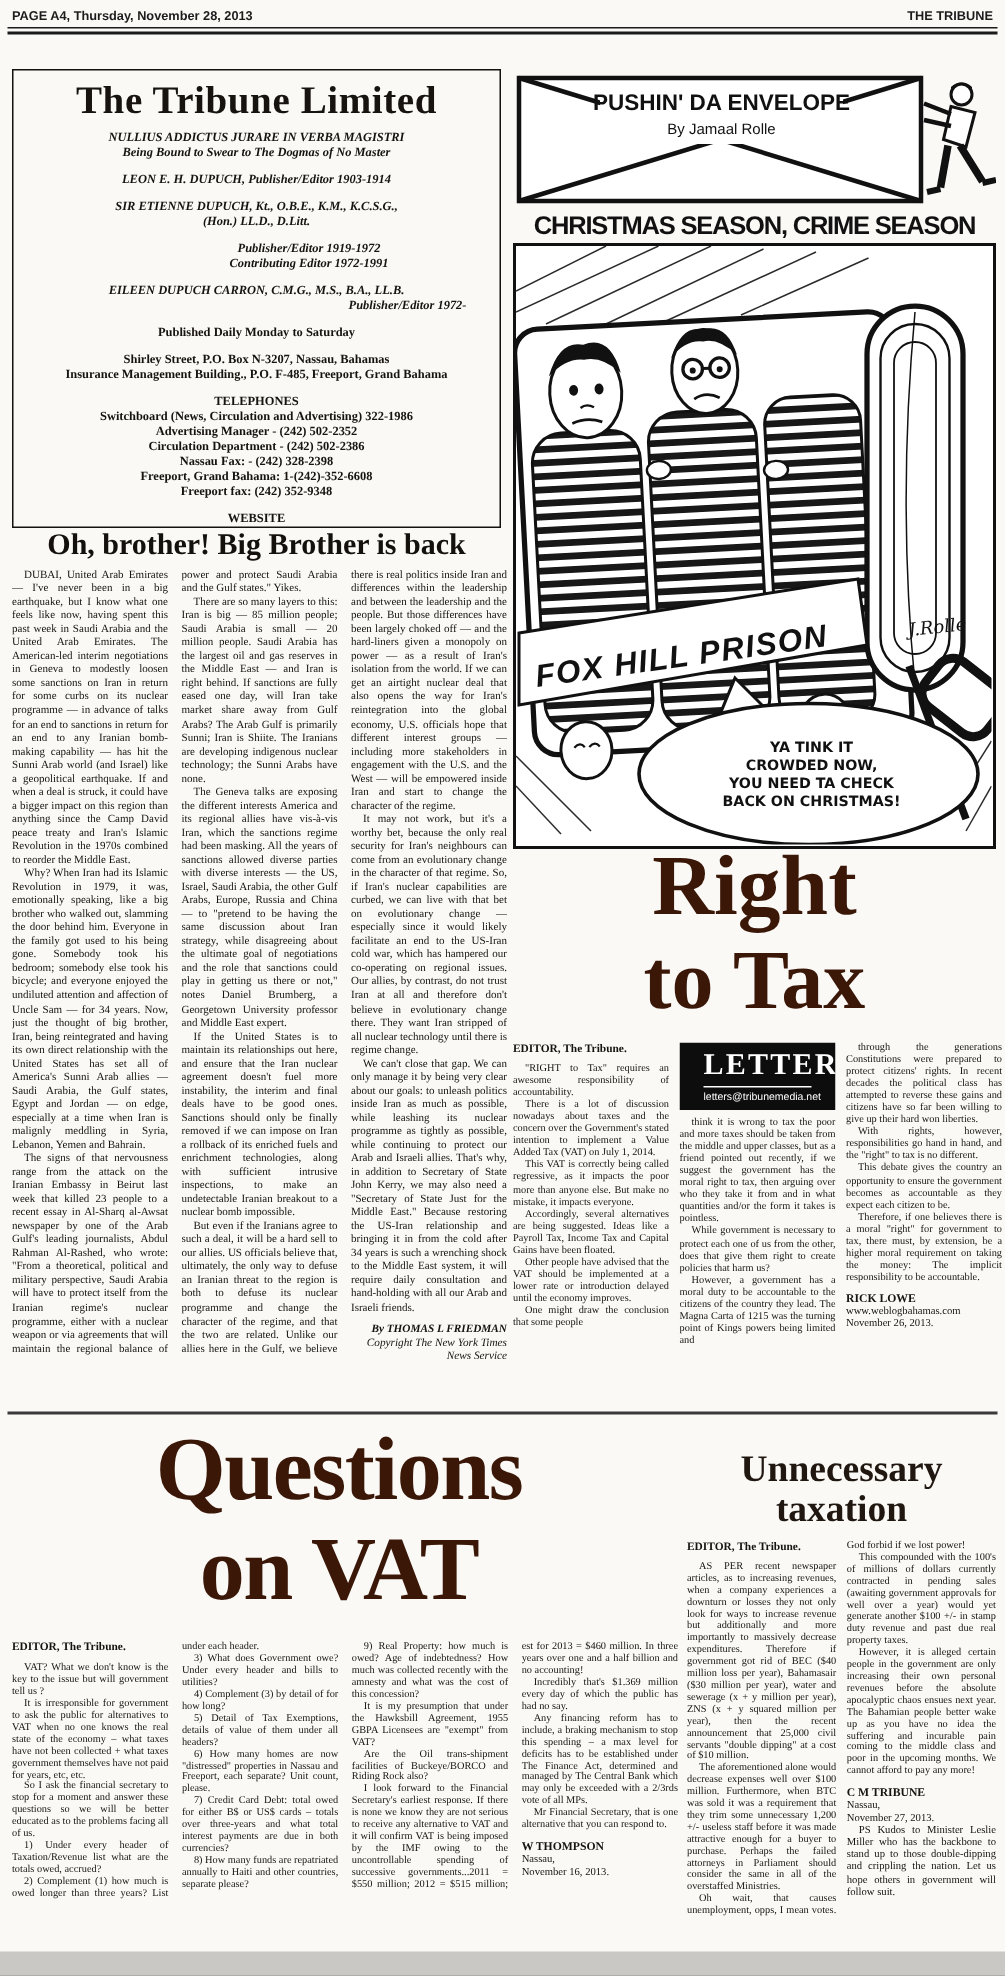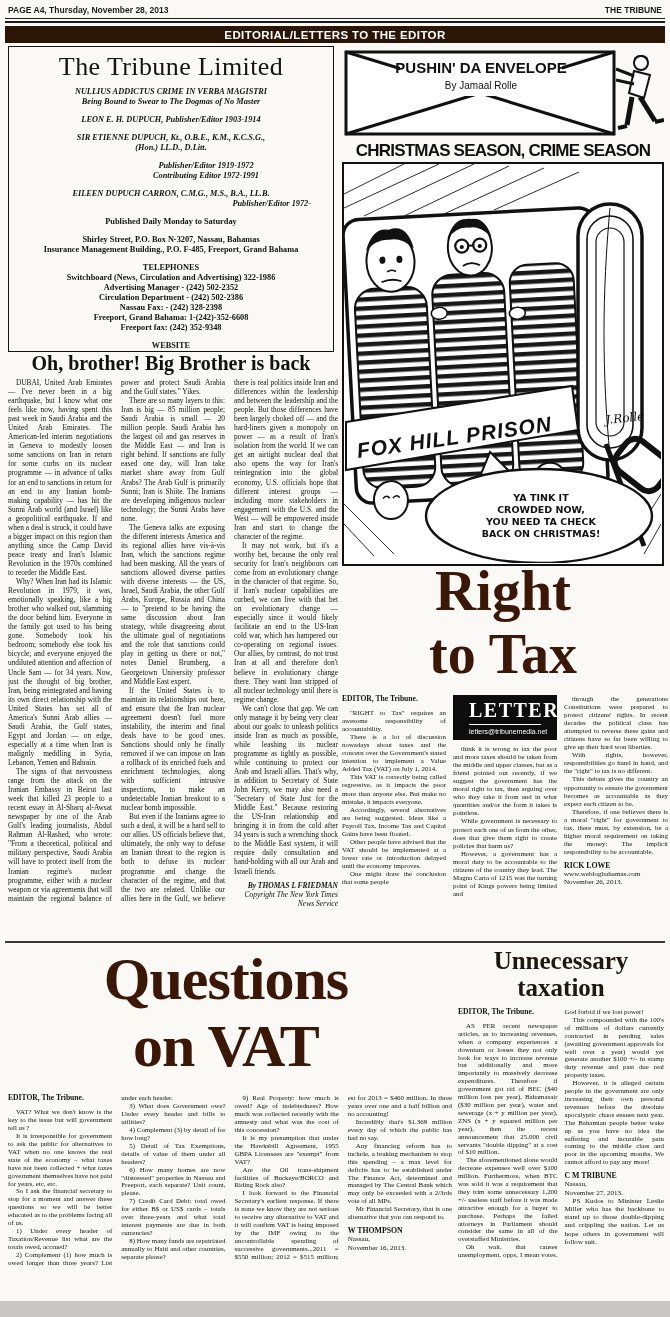--- a/index.html
+++ b/index.html
@@ -13,21 +13,21 @@
     justify-content:space-between; font-family:"Liberation Sans",sans-serif;
     font-size:8.5px; font-weight:bold; color:#1c1c1c; }
   .rule-thin  { position:absolute; top:18px; left:5px; right:5px; height:1px;  background:#1a1a1a; }
   .rule-thick { position:absolute; top:20.5px; left:5px; right:5px; height:2.5px; background:#1a1a1a; }
   .banner { position:absolute; top:26px; left:5px; right:5px; height:17px; background:#2a1507;
     color:#ffffff; font-family:"Liberation Sans",sans-serif; font-weight:bold; font-size:11.5px;
     display:flex; align-items:center; justify-content:center; letter-spacing:0.4px; }
   
   .masthead { position:absolute; top:46px; left:8px; width:326px; height:306px;
     border:1.5px solid #15110c; box-sizing:border-box; text-align:center; padding-top:5px; overflow:hidden; }
-  .masthead .title { font-size:26px; font-weight:normal; letter-spacing:0.4px; margin-bottom:5px; }
+  .masthead .title { font-size:26px; font-weight:bold; letter-spacing:0.4px; margin-bottom:5px; }
   .m-line { font-size:8.3px; line-height:10px; font-weight:bold; margin:0; }
   .m-it { font-style:italic; }
   .m-gap { height:8px; }
   .m-shift { padding-left:70px; }
   .m-right { text-align:right; padding-right:22px; }
   
   .cartoon-strip { position:absolute; top:46px; left:342px; width:322px; height:94px; }
   .xmas-head { position:absolute; top:141px; left:342px; width:322px; text-align:center;
     font-family:"Liberation Sans",sans-serif; font-weight:bold; font-size:17px; letter-spacing:-0.8px; color:#111; }
   .cartoon-frame { position:absolute; top:162px; left:342px; width:322px; height:404px;
@@ -63,40 +63,39 @@
   
   .qv-headline { position:absolute; top:946px; left:0px; width:452px; text-align:center;
     color:#3b1708; font-weight:bold; }
   .qv-l1 { font-size:60px; line-height:66px; letter-spacing:-1px; }
   .qv-l2 { font-size:60px; line-height:68px; letter-spacing:-1px; }
   .vat-cols { position:absolute; top:1094px; left:8px; width:444px; height:204px;
     column-count:4; column-gap:9px; font-size:6.9px; line-height:7.95px;
     text-align:justify; overflow:hidden; }
   
   .unn { position:absolute; top:947px; left:458px; width:206px; }
-  .unn-headline { text-align:center; font-weight:bold; font-size:25px; line-height:27px; color:#201710; }
+  .unn-headline { text-align:center; font-weight:bold; font-size:25px; line-height:27px; color:#201710;margin-top:19px; }
   .unn-cols { margin-top:7px; height:286px; column-count:2; column-gap:7px;
     font-size:6.9px; line-height:7.9px; text-align:justify; overflow:hidden; }
 </style>
 </head>
 <body>
 
 <div class="page">
 
   <div class="header-row">
     <span>PAGE A4, Thursday, November 28, 2013</span>
     <span>THE TRIBUNE</span>
   </div>
   <div class="rule-thin"></div>
   <div class="rule-thick"></div>
-  <div class="banner">EDITORIAL/LETTERS TO THE EDITOR</div>
 
   <div class="masthead">
     <div class="title">The Tribune Limited</div>
-    <div class="m-line m-it">NULLIUS ADDICTUS CRIME IN VERBA MAGISTRI</div>
+    <div class="m-line m-it">NULLIUS ADDICTUS JURARE IN VERBA MAGISTRI</div>
     <div class="m-line m-it">Being Bound to Swear to The Dogmas of No Master</div>
     <div class="m-gap"></div>
     <div class="m-line m-it">LEON E. H. DUPUCH, Publisher/Editor 1903-1914</div>
     <div class="m-gap"></div>
     <div class="m-line m-it">SIR ETIENNE DUPUCH, Kt., O.B.E., K.M., K.C.S.G.,</div>
     <div class="m-line m-it">(Hon.) LL.D., D.Litt.</div>
     <div class="m-gap"></div>
     <div class="m-line m-it m-shift">Publisher/Editor 1919-1972</div>
     <div class="m-line m-it m-shift">Contributing Editor 1972-1991</div>
     <div class="m-gap"></div>

